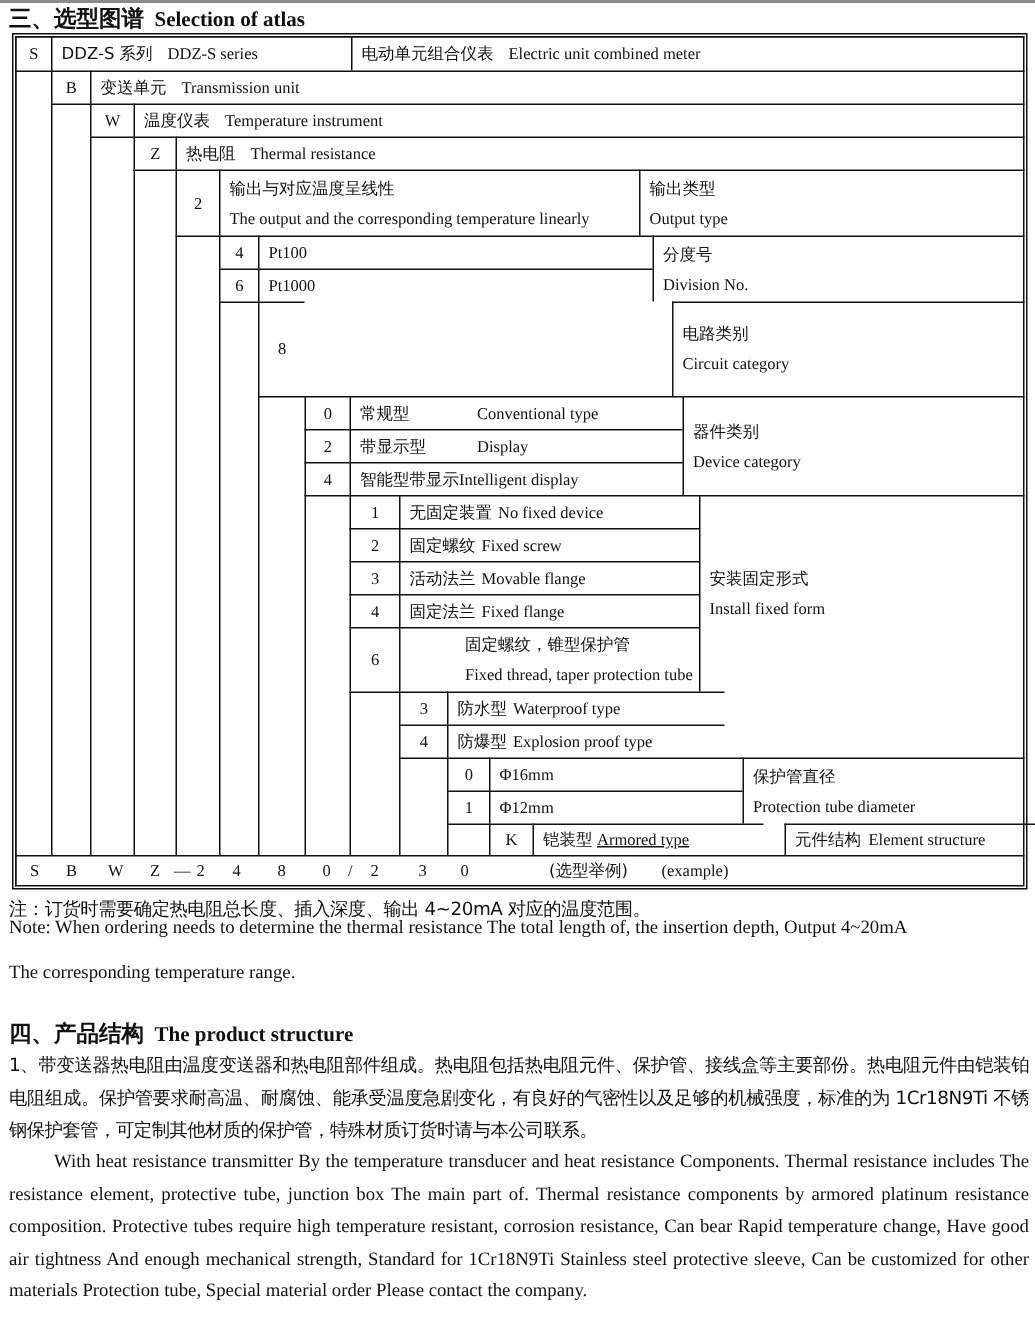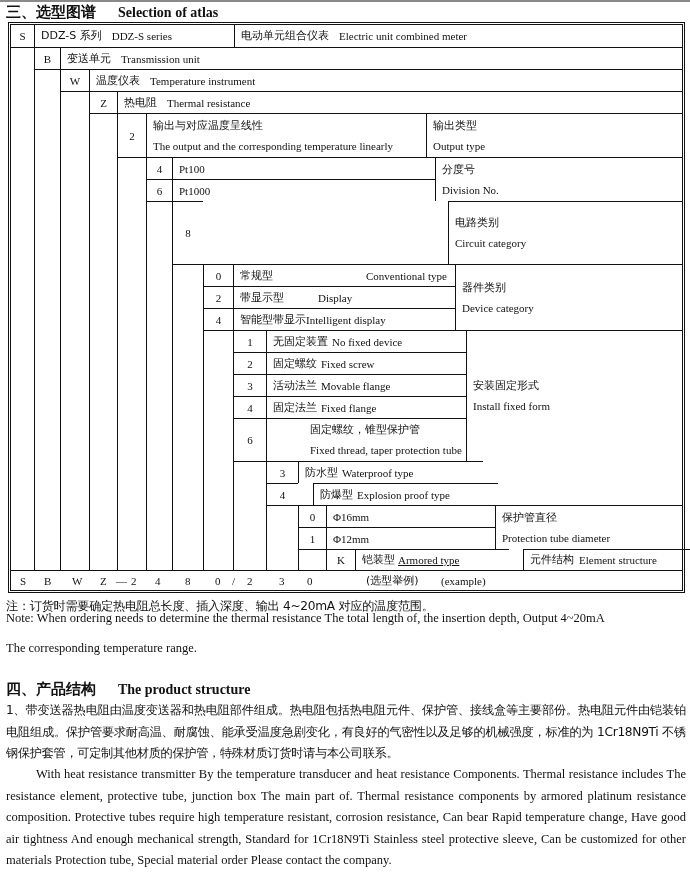--- a/index.html
+++ b/index.html
@@ -1,21 +1,21 @@
 <!DOCTYPE html>
 <html><head>
 <meta charset="utf-8">
 <style>
   html, body { margin:0; padding:0; background:#ffffff; }
   body { width:690px; height:887px; position:relative; overflow:hidden;
          font-family:"Liberation Serif","DejaVu Serif",serif; color:#111; }
   .topline { position:absolute; left:0; top:0; width:690px; height:2px; background:#8a8a8a; }
   .sec-title { position:absolute; left:6px; font-weight:bold; font-size:15px; white-space:nowrap; }
   .sec-title .cn { font-family:Liberation Sans, sans-serif; font-size:15px; font-weight:bold; }
-  .sec-title .en { margin-left:22px; font-size:14px; }
+  .sec-title .en { margin-left:7px; font-size:14px; }
   .frame { position:absolute; left:8px; top:22px; width:677px; height:571px;
            border:3px double #111; box-sizing:border-box; }
   .c { position:absolute; box-sizing:border-box; border-left:1px solid #111; border-top:1px solid #111;
        font-size:11px; line-height:14px; display:flex; align-items:center; white-space:nowrap; overflow:hidden; }
   .c.center { justify-content:center; }
   .c.pad { padding-left:6px; }
   .cn { font-family:"DejaVu Sans",sans-serif; font-size:11px; }
   .en { font-family:"Liberation Serif",serif; font-size:11px; }
   .two { flex-direction:column; align-items:flex-start; justify-content:center; }
   .two span { display:block; line-height:21px; }
@@ -115,21 +115,21 @@
       </div>
     <div class="c pad two" style="left:437px; top:176px; width:235px; height:63px;">
         <span class="cn">电路类别</span>
         <span class="en">Circuit category</span>
       </div>
     <div class="c" style="left:161px; top:239px; width:31px; height:306px;"></div>
 
     <div class="c center" style="left:192px; top:239px; width:30px; height:22px;">
         <span class="en">0</span>
       </div>
-    <div class="c pad" style="left:222px; top:239px; width:222px; height:22px;gap:48px;">
+    <div class="c pad" style="left:222px; top:239px; width:222px; height:22px;">
         <span class="cn" style="display:inline-block; width:78px;">常规型</span>
         <span class="en">Conventional type</span>
       </div>
     <div class="c center" style="left:192px; top:261px; width:30px; height:22px;">
         <span class="en">2</span>
       </div>
     <div class="c pad" style="left:222px; top:261px; width:222px; height:22px;">
         <span class="cn" style="display:inline-block; width:78px;">带显示型</span>
         <span class="en">Display</span>
       </div>
@@ -190,21 +190,21 @@
     <div class="c center" style="left:255px; top:436px; width:32px; height:22px;">
         <span class="en">3</span>
       </div>
     <div class="c pad" style="left:287px; top:436px; width:185px; height:22px;">
         <span class="cn">防水型</span>
         <span class="en" style="margin-left:4px;">Waterproof type</span>
       </div>
     <div class="c center" style="left:255px; top:458px; width:32px; height:22px;">
         <span class="en">4</span>
       </div>
-    <div class="c pad" style="left:287px; top:458px; width:185px; height:22px;margin-left:15px;">
+    <div class="c pad" style="left:287px; top:458px; width:185px; height:22px;">
         <span class="cn">防爆型</span>
         <span class="en" style="margin-left:4px;">Explosion proof type</span>
       </div>
     <div class="c" style="left:255px; top:480px; width:32px; height:65px;"></div>
 
     <div class="c center" style="left:287px; top:480px; width:28px; height:22px;">
         <span class="en">0</span>
       </div>
     <div class="c pad" style="left:315px; top:480px; width:169px; height:22px;">
         <span class="en">Φ16mm</span>

